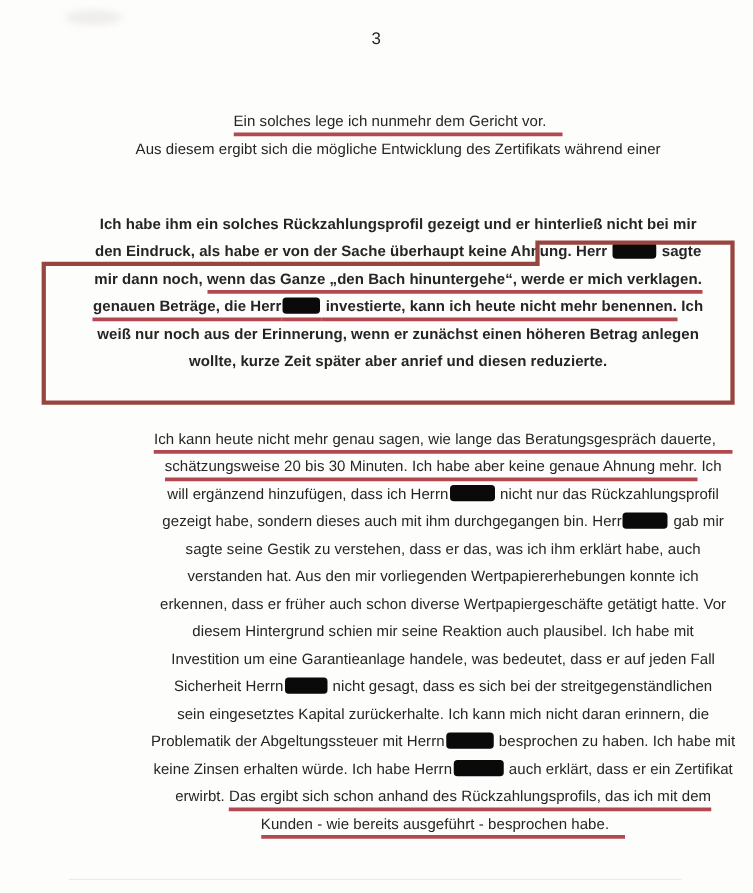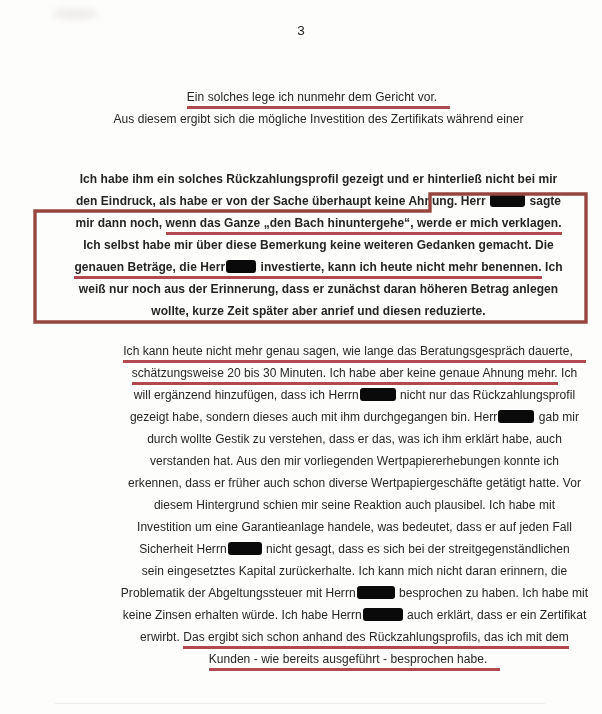--- a/index.html
+++ b/index.html
@@ -91,39 +91,38 @@
 <body>
 
 <div class="page">
 
   <div class="scan-smudge"></div>
 
   <div class="page-number">3</div>
 
   <div class="text-block" id="block-a">
       <div class="line"><span class="ul ul-ext">Ein solches lege ich nunmehr dem Gericht vor.</span></div>
-      <div class="line"><span>Aus diesem ergibt sich die mögliche Investition des Zertifikats während einer</span></div>
+      <div class="line"><span>Aus diesem ergibt sich die mögliche Entwicklung des Zertifikats während einer</span></div>
     </div>
 
   <div class="text-block" id="block-b">
       <div class="line"><span>Ich habe ihm ein solches Rückzahlungsprofil gezeigt und er hinterließ nicht bei mir</span></div>
       <div class="line"><span>den Eindruck, als habe er von der Sache überhaupt keine Ahnung. Herr </span><span class="redact" style="width: 35px;"></span><span> sagte</span></div>
       <div class="line"><span>mir dann noch, </span><span class="ul">wenn das Ganze „den Bach hinuntergehe“, werde er mich verklagen.</span></div>
-      <div class="line"><span>Ich selbst habe mir über diese Bemerkung keine weiteren Gedanken gemacht. Die</span></div>
       <div class="line"><span class="ul">genauen Beträge, die Herr</span><span class="ul"><span class="redact" style="width: 30px;"></span></span><span class="ul"> investierte, kann ich heute nicht mehr benennen.</span><span> Ich</span></div>
-      <div class="line"><span>weiß nur noch aus der Erinnerung, dass er zunächst daran höheren Betrag anlegen</span></div>
+      <div class="line"><span>weiß nur noch aus der Erinnerung, wenn er zunächst einen höheren Betrag anlegen</span></div>
       <div class="line"><span>wollte, kurze Zeit später aber anrief und diesen reduzierte.</span></div>
     </div>
 
   <div class="text-block" id="block-c">
       <div class="line"><span class="ul ul-ext">Ich kann heute nicht mehr genau sagen, wie lange das Beratungsgespräch dauerte,</span></div>
       <div class="line"><span class="ul">schätzungsweise 20 bis 30 Minuten. Ich habe aber keine genaue Ahnung mehr.</span><span> Ich</span></div>
       <div class="line"><span>will ergänzend hinzufügen, dass ich Herrn</span><span class="redact" style="width: 36px;"></span><span> nicht nur das Rückzahlungsprofil</span></div>
       <div class="line"><span>gezeigt habe, sondern dieses auch mit ihm durchgegangen bin. Herr</span><span class="redact" style="width: 36px;"></span><span> gab mir</span></div>
-      <div class="line"><span>durch wollte Gestik zu verstehen, dass er das, was ich ihm erklärt habe, auch</span></div>
+      <div class="line"><span>sagte seine Gestik zu verstehen, dass er das, was ich ihm erklärt habe, auch</span></div>
       <div class="line"><span>verstanden hat. Aus den mir vorliegenden Wertpapiererhebungen konnte ich</span></div>
       <div class="line"><span>erkennen, dass er früher auch schon diverse Wertpapiergeschäfte getätigt hatte. Vor</span></div>
       <div class="line"><span>diesem Hintergrund schien mir seine Reaktion auch plausibel. Ich habe mit</span></div>
       <div class="line"><span>Investition um eine Garantieanlage handele, was bedeutet, dass er auf jeden Fall</span></div>
       <div class="line"><span>Sicherheit Herrn</span><span class="redact" style="width: 34px;"></span><span> nicht gesagt, dass es sich bei der streitgegenständlichen</span></div>
       <div class="line"><span>sein eingesetztes Kapital zurückerhalte. Ich kann mich nicht daran erinnern, die</span></div>
       <div class="line"><span>Problematik der Abgeltungssteuer mit Herrn</span><span class="redact" style="width: 38px;"></span><span> besprochen zu haben. Ich habe mit</span></div>
       <div class="line"><span>keine Zinsen erhalten würde. Ich habe Herrn</span><span class="redact" style="width: 40px;"></span><span> auch erklärt, dass er ein Zertifikat</span></div>
       <div class="line"><span>erwirbt. </span><span class="ul">Das ergibt sich schon anhand des Rückzahlungsprofils, das ich mit dem</span></div>
       <div class="line"><span class="ul ul-ext">Kunden - wie bereits ausgeführt - besprochen habe.</span></div>

